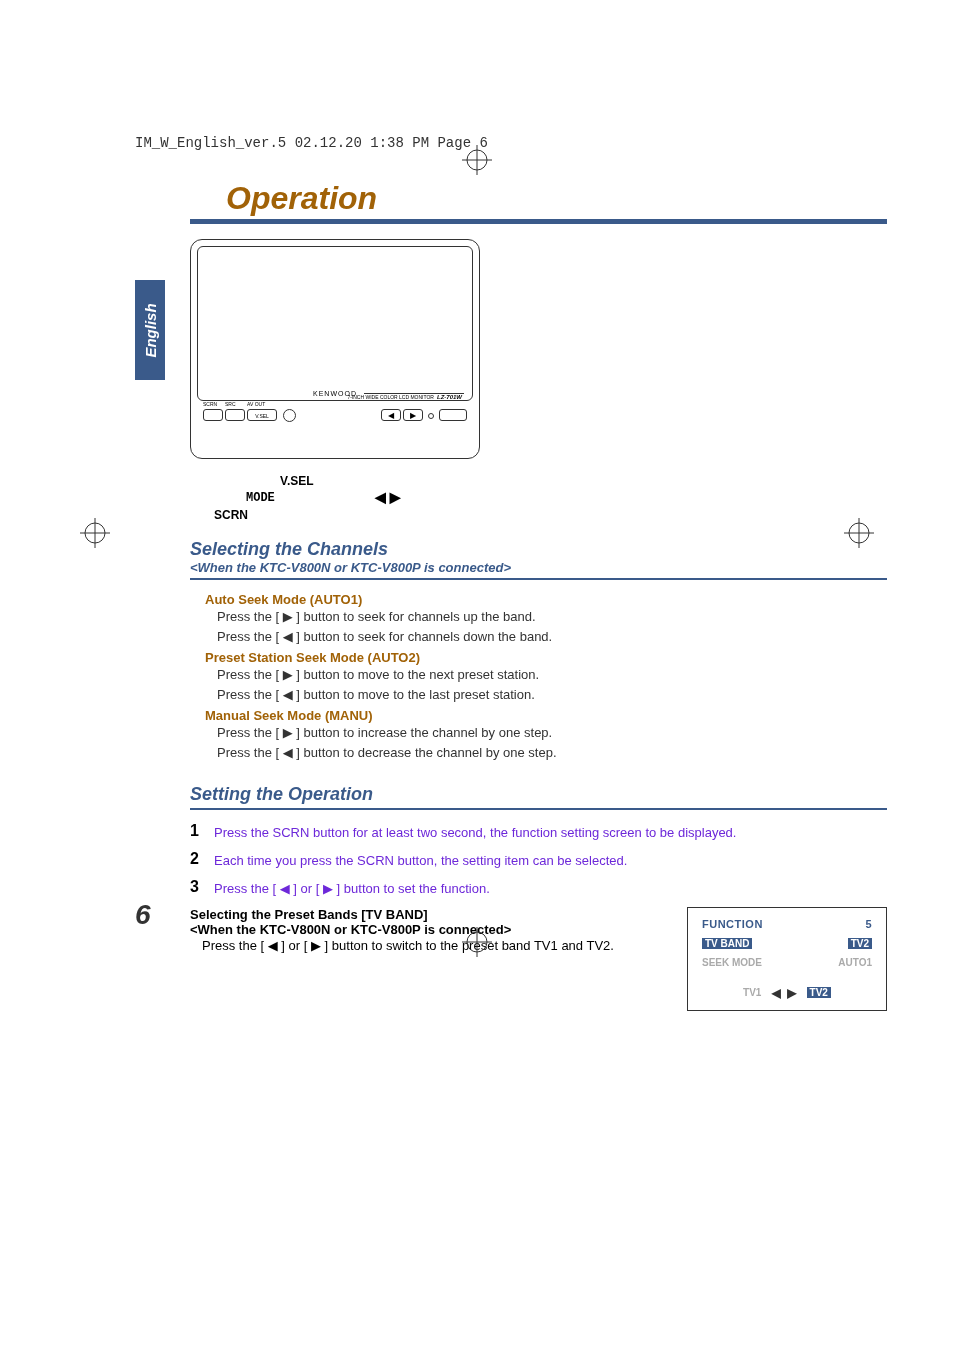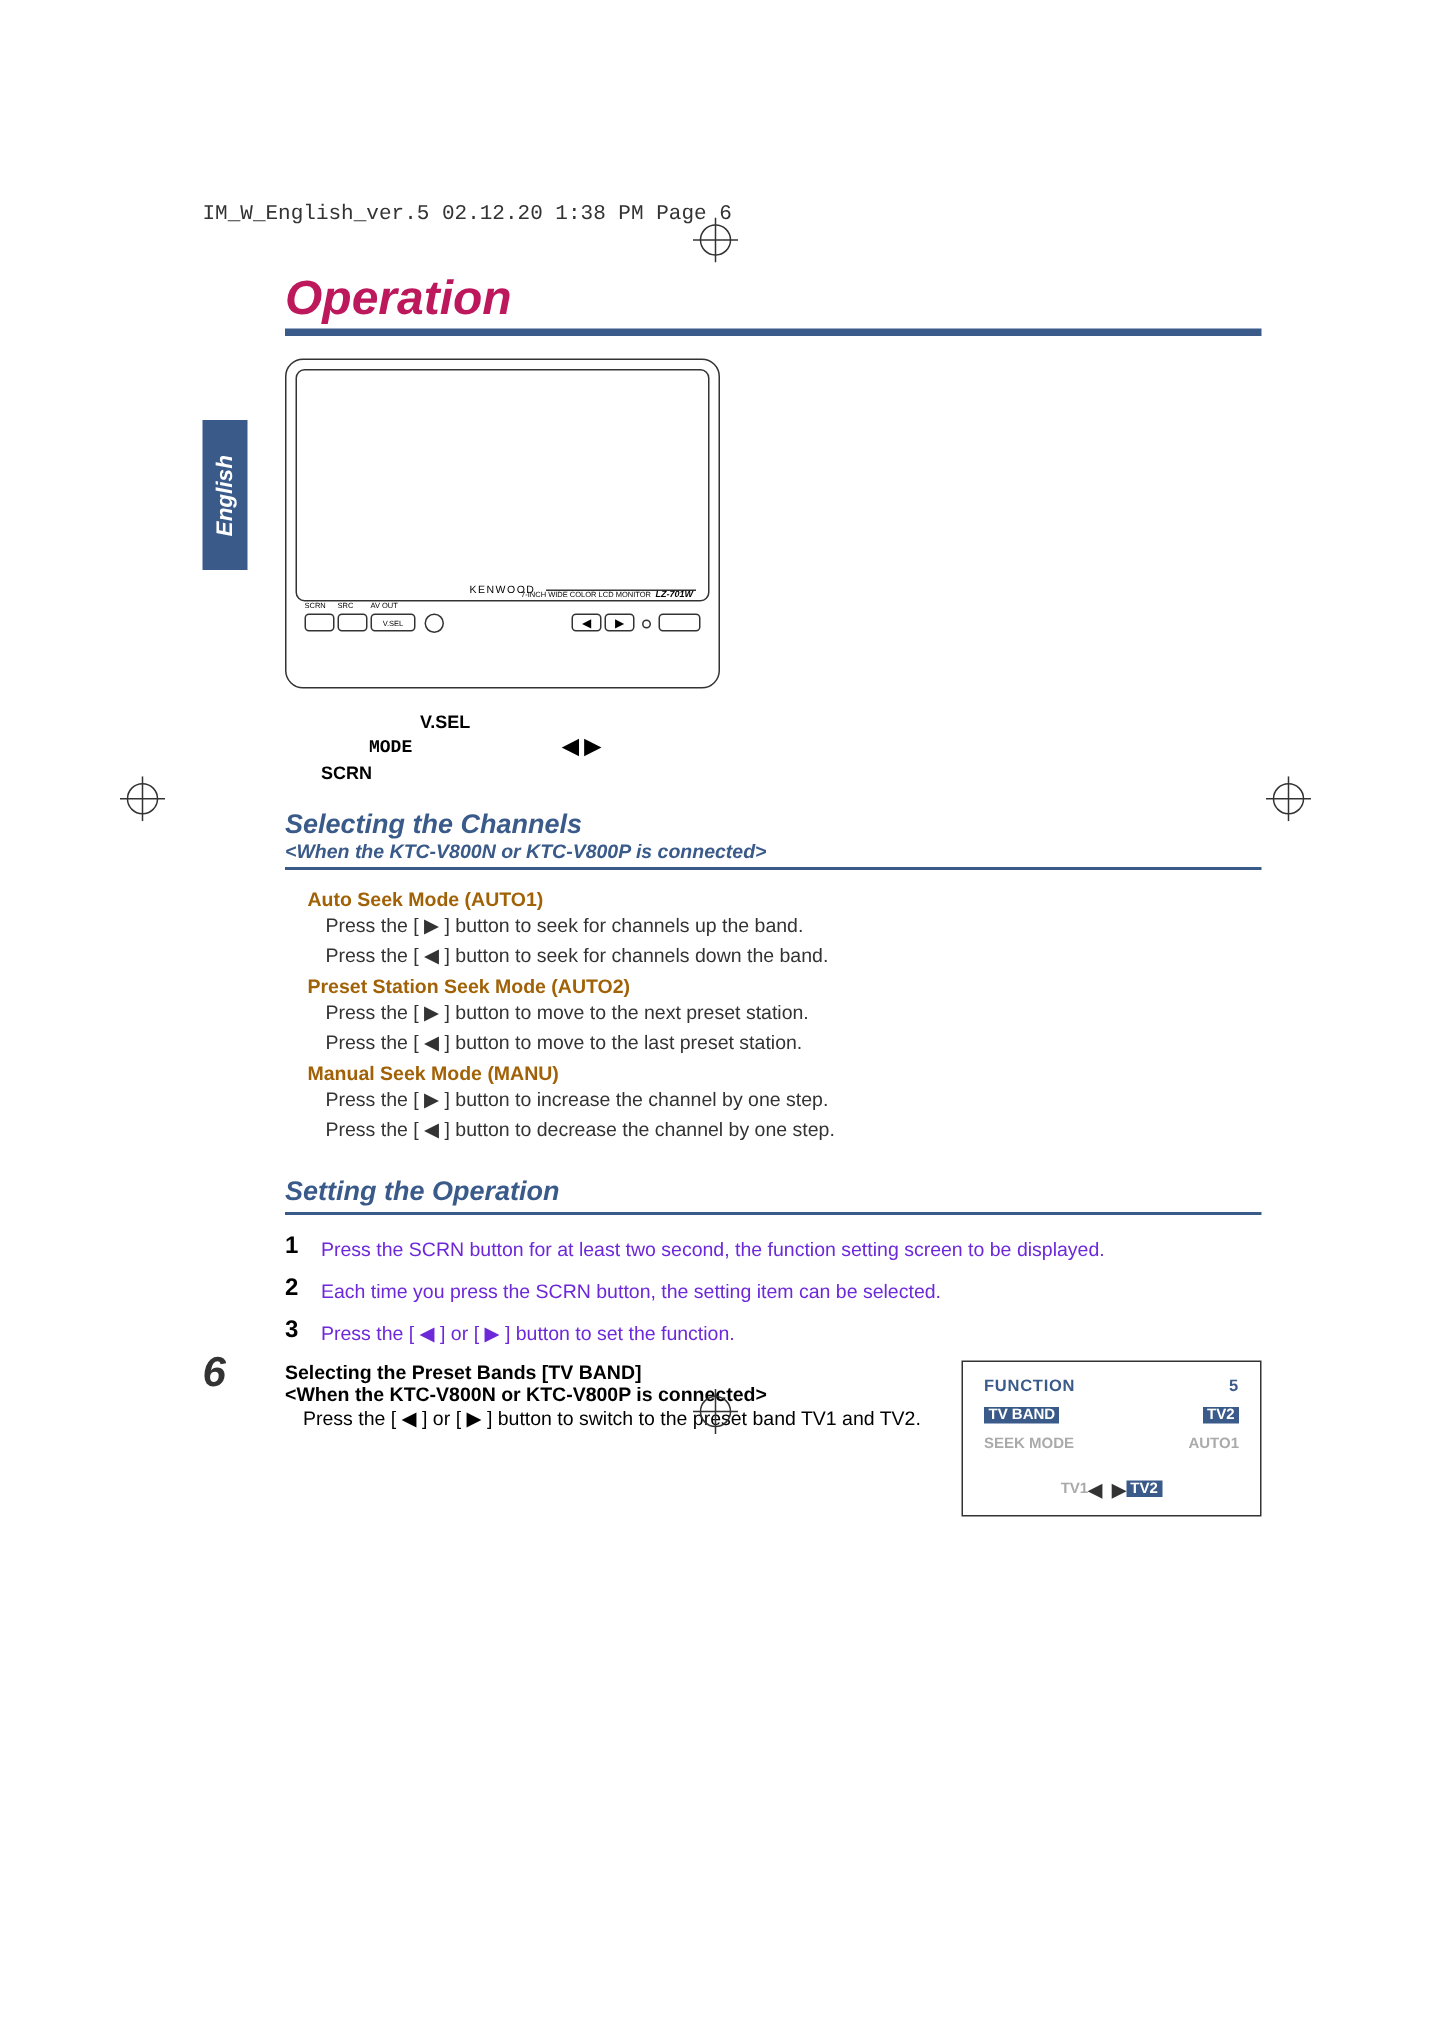--- a/index.html
+++ b/index.html
@@ -8,21 +8,21 @@
       box-sizing: border-box;
     }
     body {
       font-family: Arial, Helvetica, sans-serif;
       background: #fff;
       width: 954px;
       margin: 0 auto;
       position: relative;
     }
     .page-wrapper {
-      padding: 130px 113px 60px 130px;
+      padding: 130px 67px 60px 130px;
       position: relative;
     }
     .print-header {
       position: absolute;
       top: 135px;
       left: 135px;
       font-family: 'Courier New', monospace;
       font-size: 14px;
       color: #333;
     }
@@ -51,23 +51,23 @@
       transform: translateX(-50%);
     }
     .reg-mark svg {
       width: 30px;
       height: 30px;
     }
     .section-title {
       font-style: italic;
       font-weight: bold;
       font-size: 32px;
-      color: #be185d;
+      color: #a16207;
       margin-top: 50px;
-      margin-left: 60px;
+      margin-left: 96px;
       margin-bottom: 2px;
     }
     .title-underline {
       height: 5px;
       background: #3a5a8a;
       margin-left: 60px;
       margin-bottom: 15px;
     }
     .lang-tab {
       position: absolute;
@@ -313,20 +313,21 @@
     }
     .fb-highlight {
       background: #3a5a8a;
       color: #fff;
       padding: 0 3px;
     }
     .fb-footer {
       display: flex;
       align-items: center;
       justify-content: center;
+      gap: 10px;
       margin-top: 18px;
       font-size: 10px;
       color: #aaa;
       font-weight: bold;
     }
     .fb-footer .arrows {
       color: #333;
       font-size: 12px;
     }
     .page-number {

